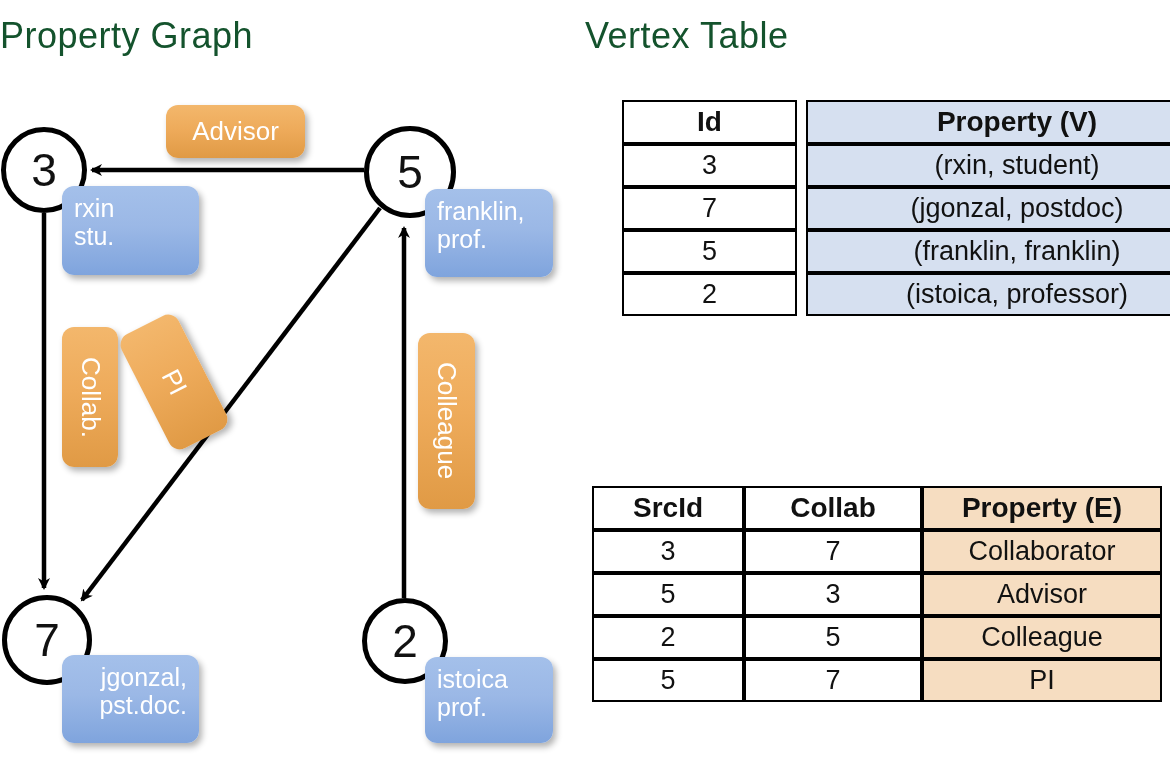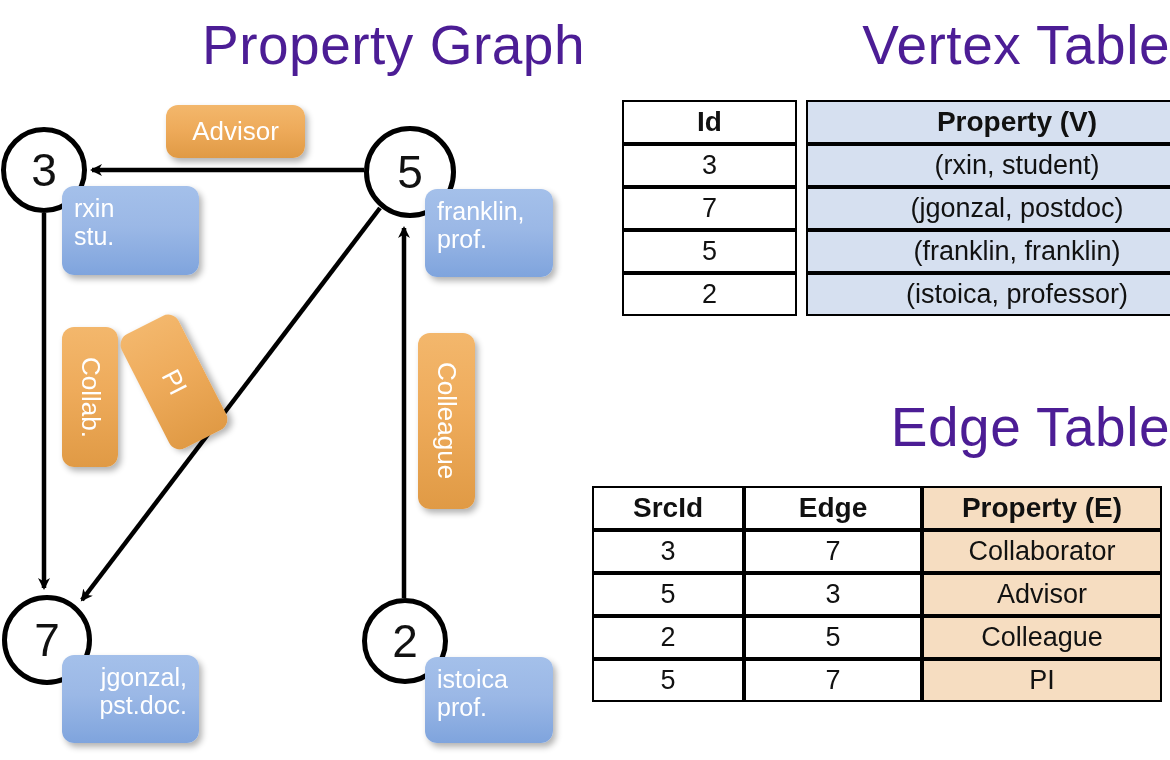--- a/index.html
+++ b/index.html
@@ -9,26 +9,26 @@
     color:#000;
     -webkit-font-smoothing:antialiased;
   }
   .pane{position:absolute;}
 
   
   .big-title{
     position:absolute;
     font-family:"Liberation Sans", sans-serif;
     font-weight:300;
-    font-size:55px;
+    font-size:36px;
     line-height:1;
-    color:#4c1d95;
+    color:#14532d;
     letter-spacing:0.5px;
     white-space:nowrap;
-    text-align:right;
+    text-align:left;
   }
 
   
   #graph{left:0;top:0;width:585px;height:760px;}
   #graph-svg{position:absolute;left:0;top:0;width:585px;height:760px;}
 
   .node-circle{
     position:absolute;
     border:5px solid #000;
     border-radius:50%;
@@ -190,27 +190,26 @@
       <tr>
         <td>2</td>
         <td class="gap-col"></td>
         <td class="fill-blue">(istoica, professor)</td>
       </tr>
     </tbody>
   </table>
 </div>
 
 <div class="pane" style="left:585px;top:388px;width:585px;height:372px;">
-  <div class="big-title" style="left:0;top:12px;width:585px;">Edge Table</div>
 
   <table class="tbl" style="left:7px;top:98px;width:570px;">
     <thead>
       <tr>
         <th style="width:152px;">SrcId</th>
-        <th style="width:178px;">Edge</th>
+        <th style="width:178px;">Collab</th>
         <th class="fill-peach">Property (E)</th>
       </tr>
     </thead>
     <tbody>
       <tr>
         <td>3</td>
         <td>7</td>
         <td class="fill-peach">Collaborator</td>
       </tr>
       <tr>

